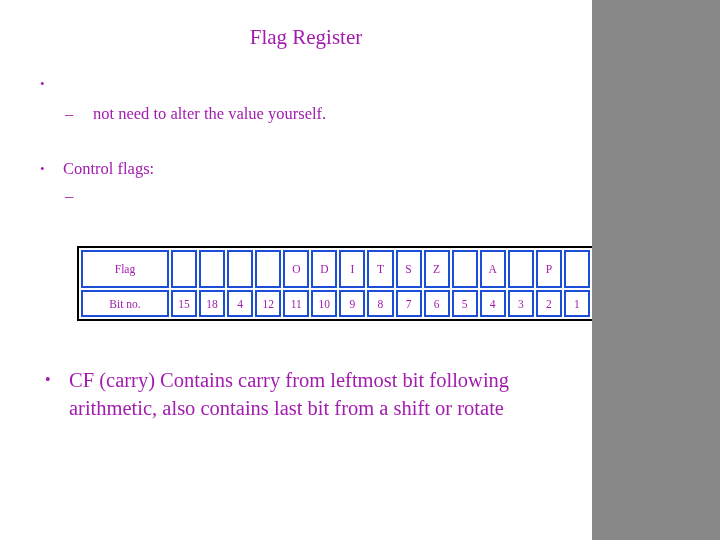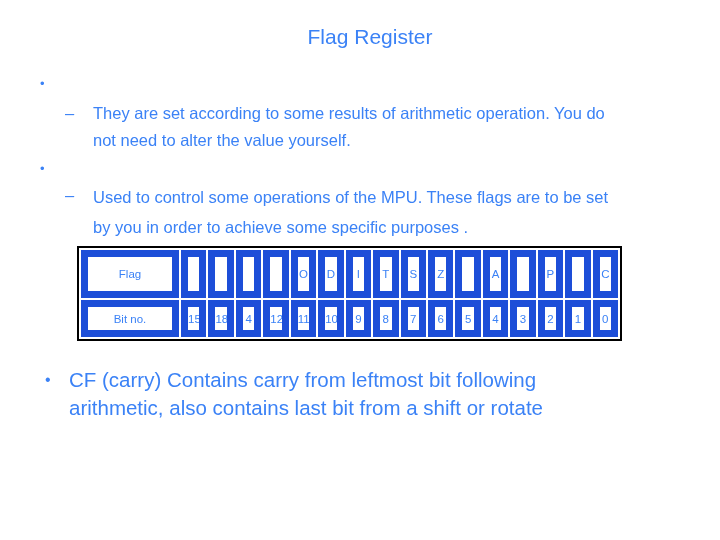--- a/index.html
+++ b/index.html
@@ -2,25 +2,25 @@
 <html><head>
 <meta charset="utf-8">
 <style>
   html, body {
     margin: 0;
     padding: 0;
     background: #888;
   }
   .slide {
     position: relative;
-    width: 720px;
+    width: 592px;
     height: 540px;
     background: #ffffff;
-    color: #3b82f6;
-    font-family: Liberation Sans, sans-serif;
+    color: #a21caf;
+    font-family: Liberation Serif, serif;
     overflow: hidden;
   }
   .title {
     position: absolute;
     top: 25px;
     left: 20px;
     right: 0;
     text-align: center;
     font-size: 21px;
     line-height: 24px;
@@ -71,21 +71,21 @@
     top: 246px;
     left: 77px;
     width: 545px;
     border: 2px solid #000000;
     border-collapse: separate;
     border-spacing: 2px;
     table-layout: fixed;
     font-size: 11.5px;
   }
   .flags-table td {
-    border: 7px solid #1d4ed8;
+    border: 2px solid #1d4ed8;
     background: #ffffff;
     text-align: center;
     vertical-align: middle;
     padding: 0;
     overflow: hidden;
   }
   .flags-table td.rowlabel { width: 84px; }
   .flags-table tr.flag-row td { height: 34px; }
   .flags-table tr.bit-row td { height: 23px; }
 </style>
@@ -96,35 +96,31 @@
 
   <div class="title">Flag Register</div>
 
   <div class="row l1" style="top:71px">
     <span class="marker">•</span>
   </div>
 
   <div class="row l2" style="top:100px">
     <span class="marker">–</span>
     <div class="lines sub1">
-      <div class="line">They are set according to some results of arithmetic operation. You do</div>
       <div class="line">not need to alter the value yourself.</div>
     </div>
   </div>
 
   <div class="row l1" style="top:156px">
     <span class="marker">•</span>
+    <span class="txt">Control flags:</span>
   </div>
 
   <div class="row l2" style="top:182px">
     <span class="marker">–</span>
-    <div class="lines sub2">
-      <div class="line">Used to control some operations of the MPU. These flags are to be set</div>
-      <div class="line">by you in order to achieve some specific purposes .</div>
-    </div>
   </div>
 
   <table class="flags-table">
     <tbody>
         <tr class="flag-row">
       <td class="rowlabel">Flag</td>
       <td></td>
       <td></td>
       <td></td>
       <td></td>

